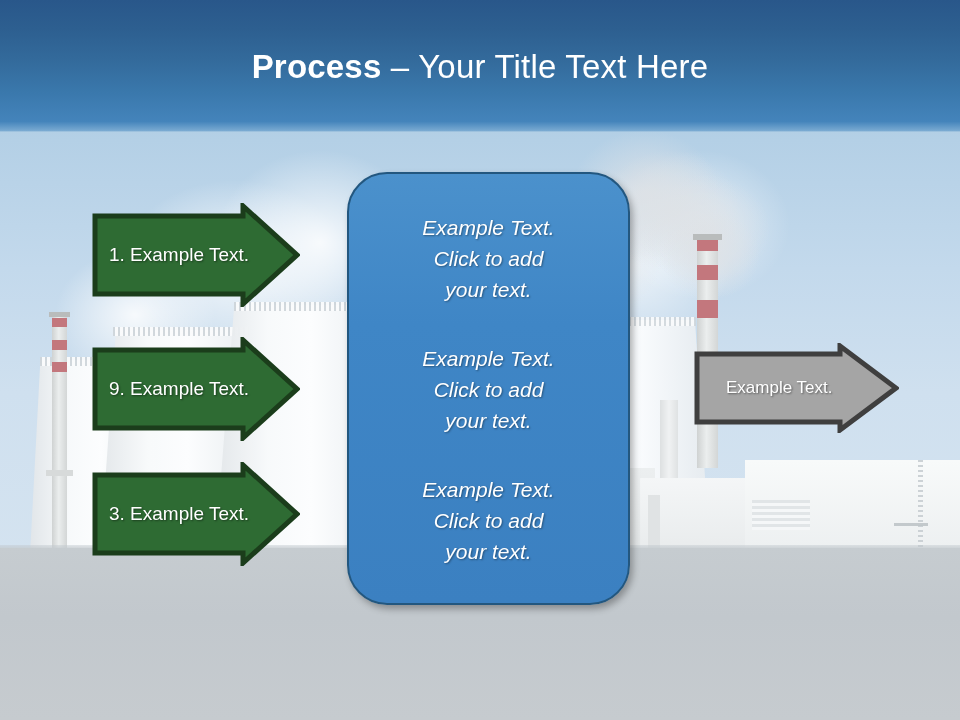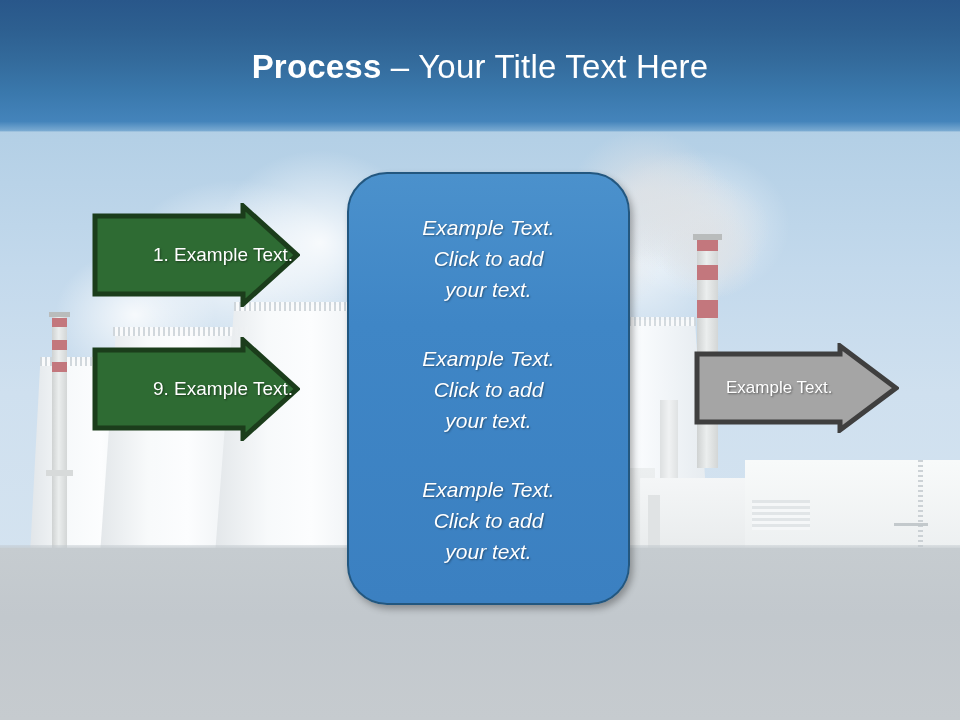--- a/index.html
+++ b/index.html
@@ -179,21 +179,21 @@
   }
   .arrow .arrow-label {
     position: relative;
     z-index: 2;
     color: #ffffff;
     font-size: 19px;
     text-shadow: 1px 1px 2px rgba(0,0,0,0.45);
     white-space: nowrap;
   }
 
-  .green-arrow { width: 208px; height: 104px; padding-left: 44px; }
+  .green-arrow { width: 208px; height: 104px; }
   .green-arrow .arrow-label { margin-left: 17px; }
 
   .gray-arrow { width: 205px; height: 90px; }
   .gray-arrow .arrow-label { margin-left: 32px; font-size: 17px; }
 
   .a1 { left: 92px;  top: 203px; }
   .a2 { left: 92px;  top: 337px; }
   .a3 { left: 92px;  top: 462px; }
   .ga { left: 694px; top: 343px; }
 
@@ -296,20 +296,26 @@
     <span class="arrow-label">1. Example Text.</span>
   </div>
 
   <div class="arrow green-arrow a2">
     <svg class="arrow-shape" viewBox="0 0 208 104" preserveAspectRatio="none">
       <polygon points="3,13 151,13 151,3 205,52 151,101 151,91 3,91" fill="#2e6b33" stroke="#1b3d1b" stroke-width="5" stroke-linejoin="miter"></polygon>
     </svg>
     <span class="arrow-label">9. Example Text.</span>
   </div>
 
+  <div class="arrow green-arrow a3">
+    <svg class="arrow-shape" viewBox="0 0 208 104" preserveAspectRatio="none">
+      <polygon points="3,13 151,13 151,3 205,52 151,101 151,91 3,91" fill="#2e6b33" stroke="#1b3d1b" stroke-width="5" stroke-linejoin="miter"></polygon>
+    </svg>
+    <span class="arrow-label">3. Example Text.</span>
+  </div>
 
   <div class="center-box">
     <div class="box-text t-top">
       <span class="l1">Example Text.</span>
       <span class="l2">Click  to add</span>
       <span class="l3">your text.</span>
     </div>
     <div class="box-text t-mid">
       <span class="l1">Example Text.</span>
       <span class="l2">Click  to add</span>

